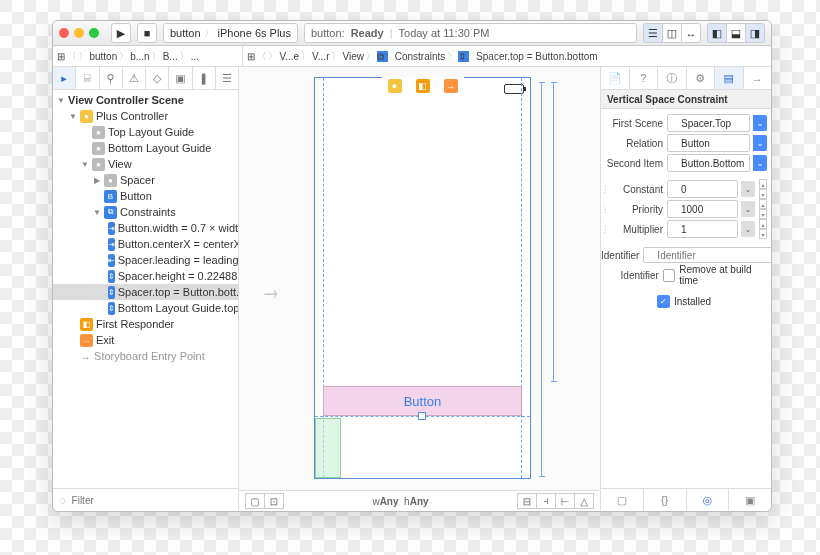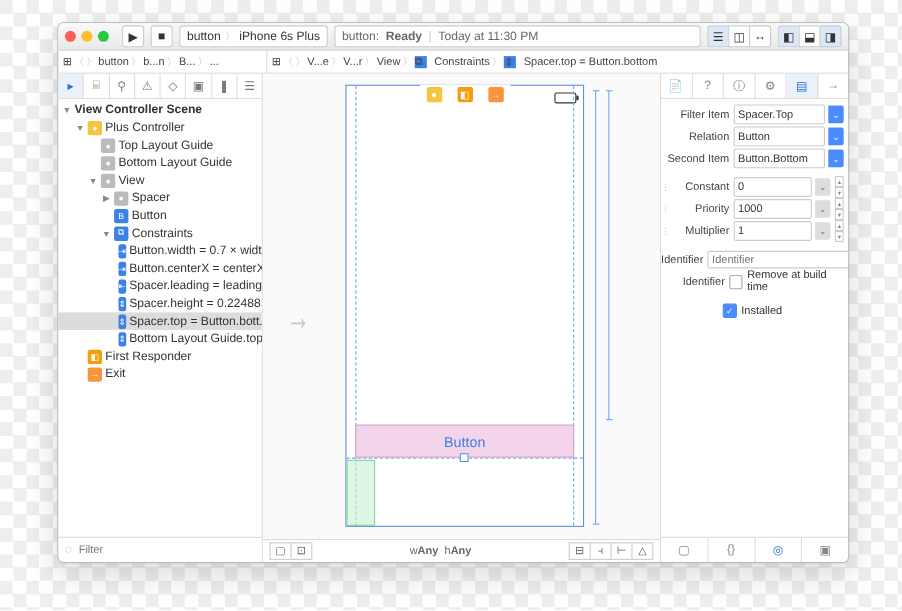--- a/index.html
+++ b/index.html
@@ -57,21 +57,21 @@
 .arrow{position:absolute;left:14px;top:200px;font-size:36px;color:#c7c7c7;transform:scaleX(.6)}
 .inspector{width:170px;display:flex;flex-direction:column}
 .insp-tabs{height:22px;border-bottom:1px solid #ddd;display:flex}
 .insp-tabs span{flex:1;display:flex;align-items:center;justify-content:center;border-right:1px solid #ddd;color:#888}
 .insp-tabs span:last-child{border-right:none}
 .insp-tabs span.sel{background:#eaf1fb;color:#2d6cd6}
 .insp-head{height:18px;background:#f0f0f0;border-bottom:1px solid #ddd;display:flex;align-items:center;padding:0 6px;font-weight:600;font-size:10px}
 .insp-body{padding:4px 4px 4px 0}
 .field{display:flex;align-items:center;height:20px;gap:4px}
 .field label{width:62px;text-align:right;font-size:10px;color:#444}
-.field .val{flex:1;height:16px;border:1px solid #ccc;border-radius:2px;background:#fff;font-size:10px;padding:0 3px;display:flex;align-items:center;overflow:hidden}
+.field .val{flex:1;height:16px;border:1px solid #ccc;border-radius:2px;background:#fff;font-size:10px;padding:0 13px;display:flex;align-items:center;overflow:hidden}
 .field .dd{width:14px;height:16px;background:#4a8cff;border-radius:0 2px 2px 0;display:flex;align-items:center;justify-content:center;color:#fff;font-size:8px;margin-left:-1px}
 .field .step{width:8px;display:flex;flex-direction:column}
 .field .step span{height:8px;border:1px solid #ccc;font-size:6px;display:flex;align-items:center;justify-content:center;color:#888}
 .grip{width:4px;color:#bbb;font-size:8px;cursor:grab}
 .chk{width:11px;height:11px;border:1px solid #aaa;border-radius:2px;display:inline-flex;align-items:center;justify-content:center;font-size:8px}
 .chk.on{background:#4a8cff;border-color:#4a8cff;color:#fff}
 .insp-bottom{margin-top:auto;height:22px;border-top:1px solid #ddd;display:flex}
 .insp-bottom span{flex:1;display:flex;align-items:center;justify-content:center;border-right:1px solid #ddd;color:#888}
 .insp-bottom span.sel{color:#2d6cd6}
 .insp-bottom span:last-child{border-right:none}
@@ -237,20 +237,24 @@
           <div class="row" style="padding-left: 16px;">
             <span class="disc"></span>
             <span class="glyph g-orange">◧</span>
             <span>First Responder</span>
           </div>
           <div class="row" style="padding-left: 16px;">
             <span class="disc"></span>
             <span class="glyph g-orange2">→</span>
             <span>Exit</span>
           </div>
+          <div class="row" style="padding-left: 16px;">
+            <span class="disc"></span>
+            <span style="color: rgb(153, 153, 153);">→ Storyboard Entry Point</span>
+          </div>
         </div>
       <div class="filter">
         <span>◌</span>
         <input placeholder="Filter" style="">
       </div>
     </div>
 
     <div class="canvas">
       <div class="canvas-body">
         <div class="arrow">→</div>
@@ -293,23 +297,24 @@
 
     <div class="inspector">
       <div class="insp-tabs">
         <span>📄</span>
         <span>?</span>
         <span>ⓘ</span>
         <span>⚙</span>
         <span class="sel">▤</span>
         <span>→</span>
       </div>
+      <div class="insp-head">Vertical Space Constraint</div>
       <div class="insp-body">
         <div class="field">
-            <label>Filter Item</label>
+            <label>First Scene</label>
             <div class="val">Spacer.Top</div>
             <div class="dd">⌄</div>
           </div>
         <div class="field">
             <label>Relation</label>
             <div class="val">Button</div>
             <div class="dd">⌄</div>
           </div>
         <div class="field">
             <label>Second Item</label>

